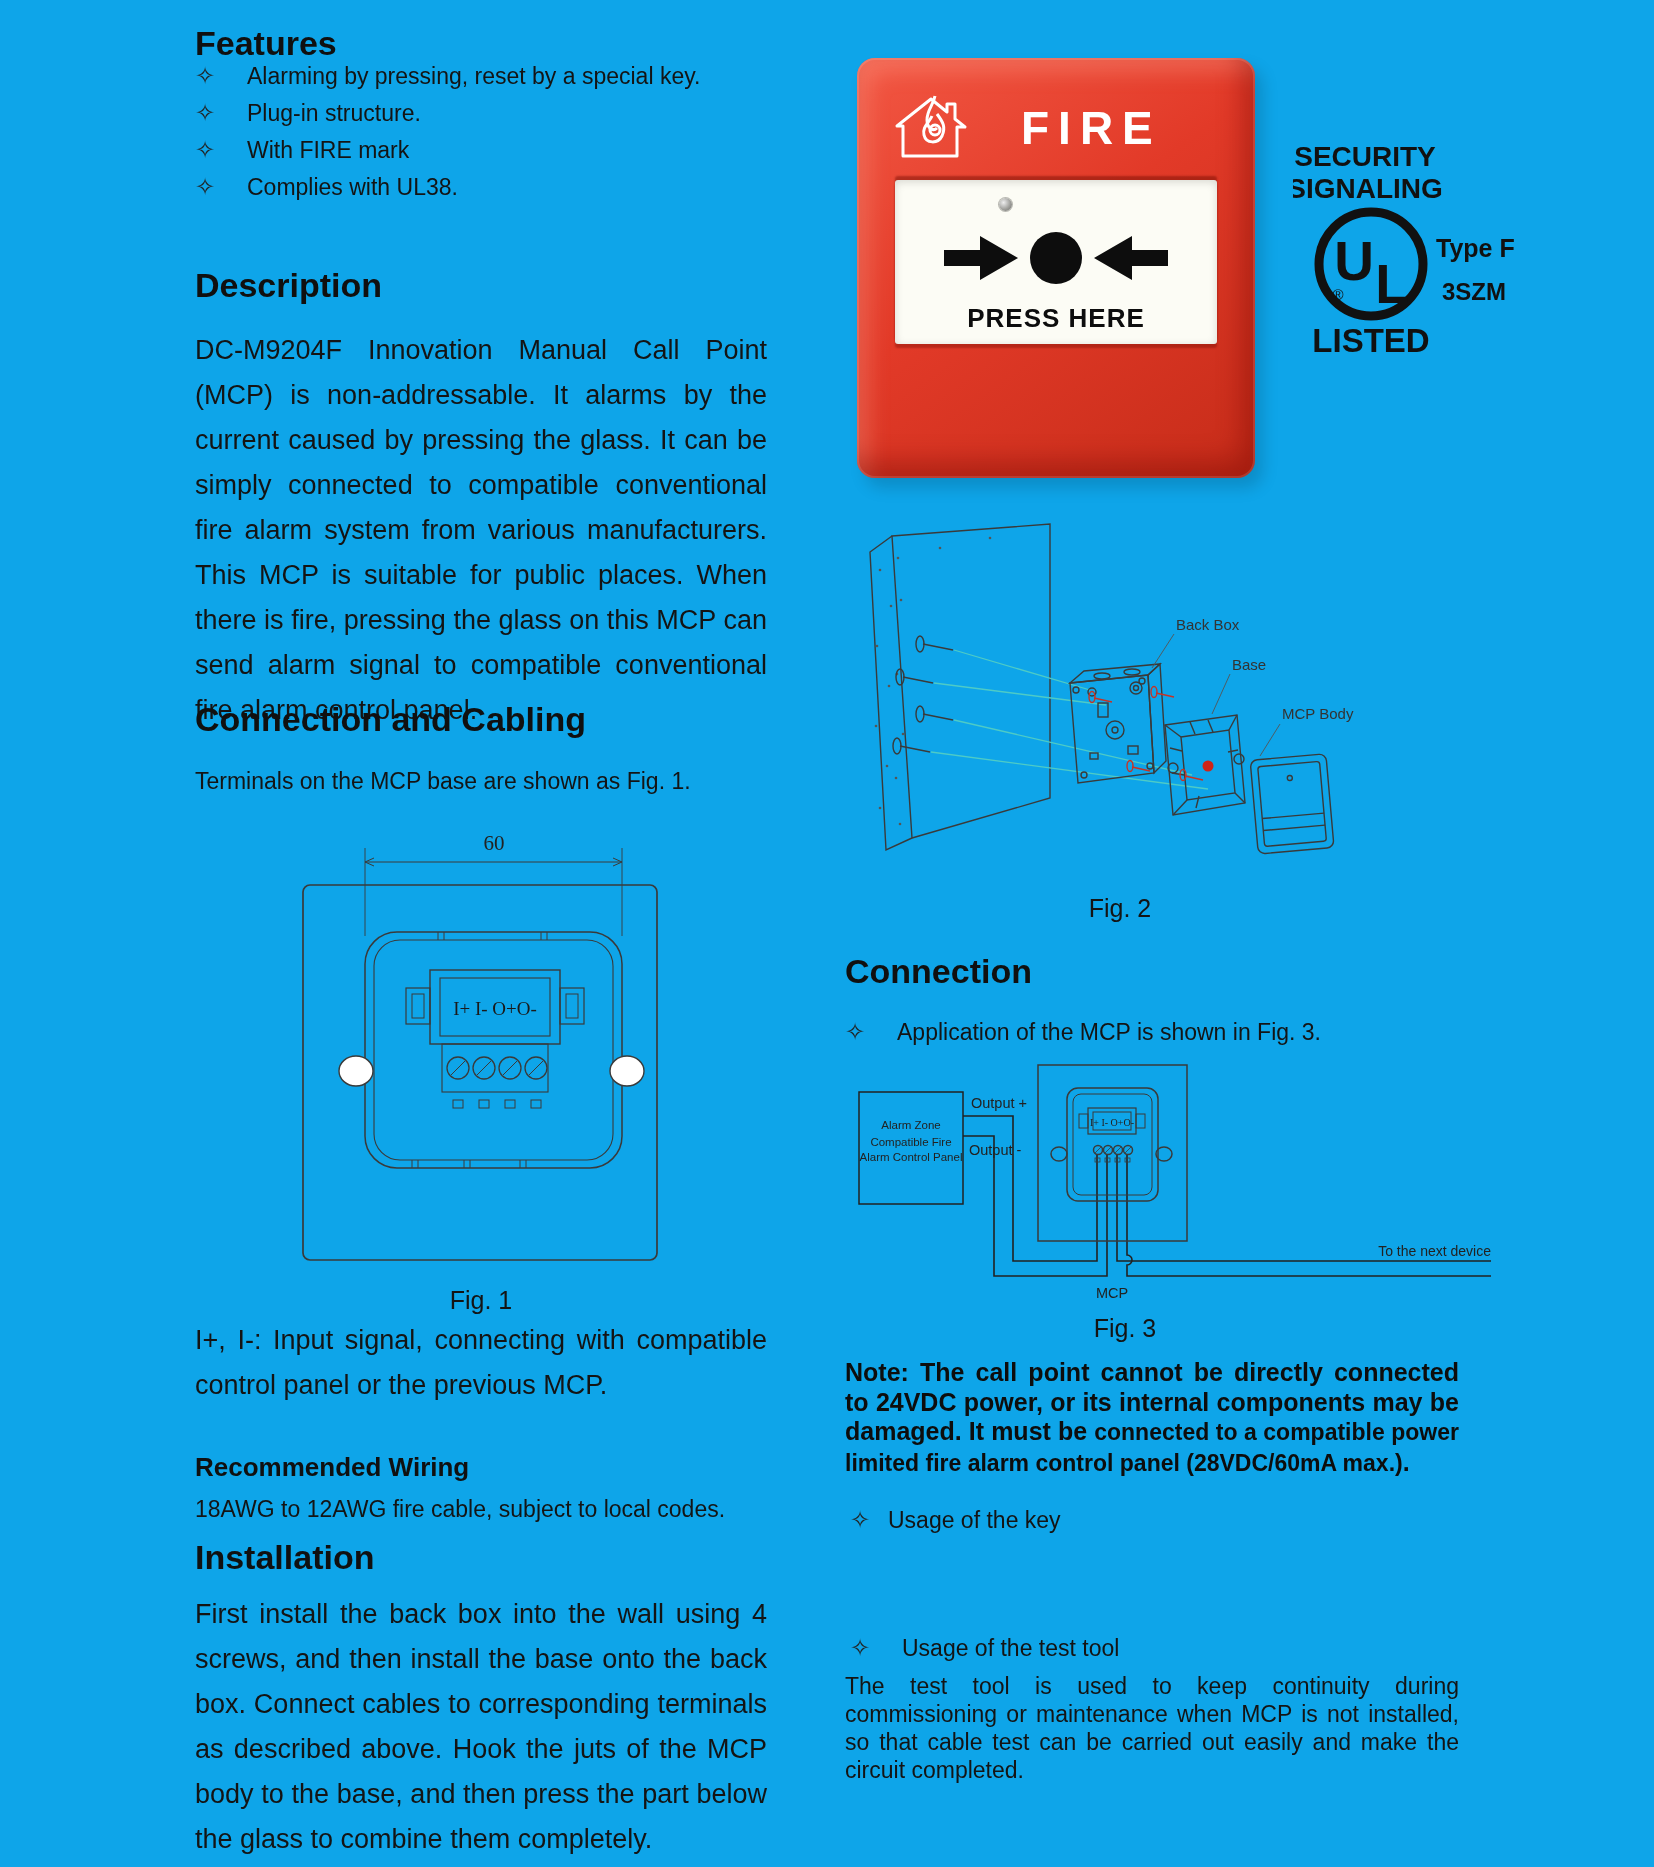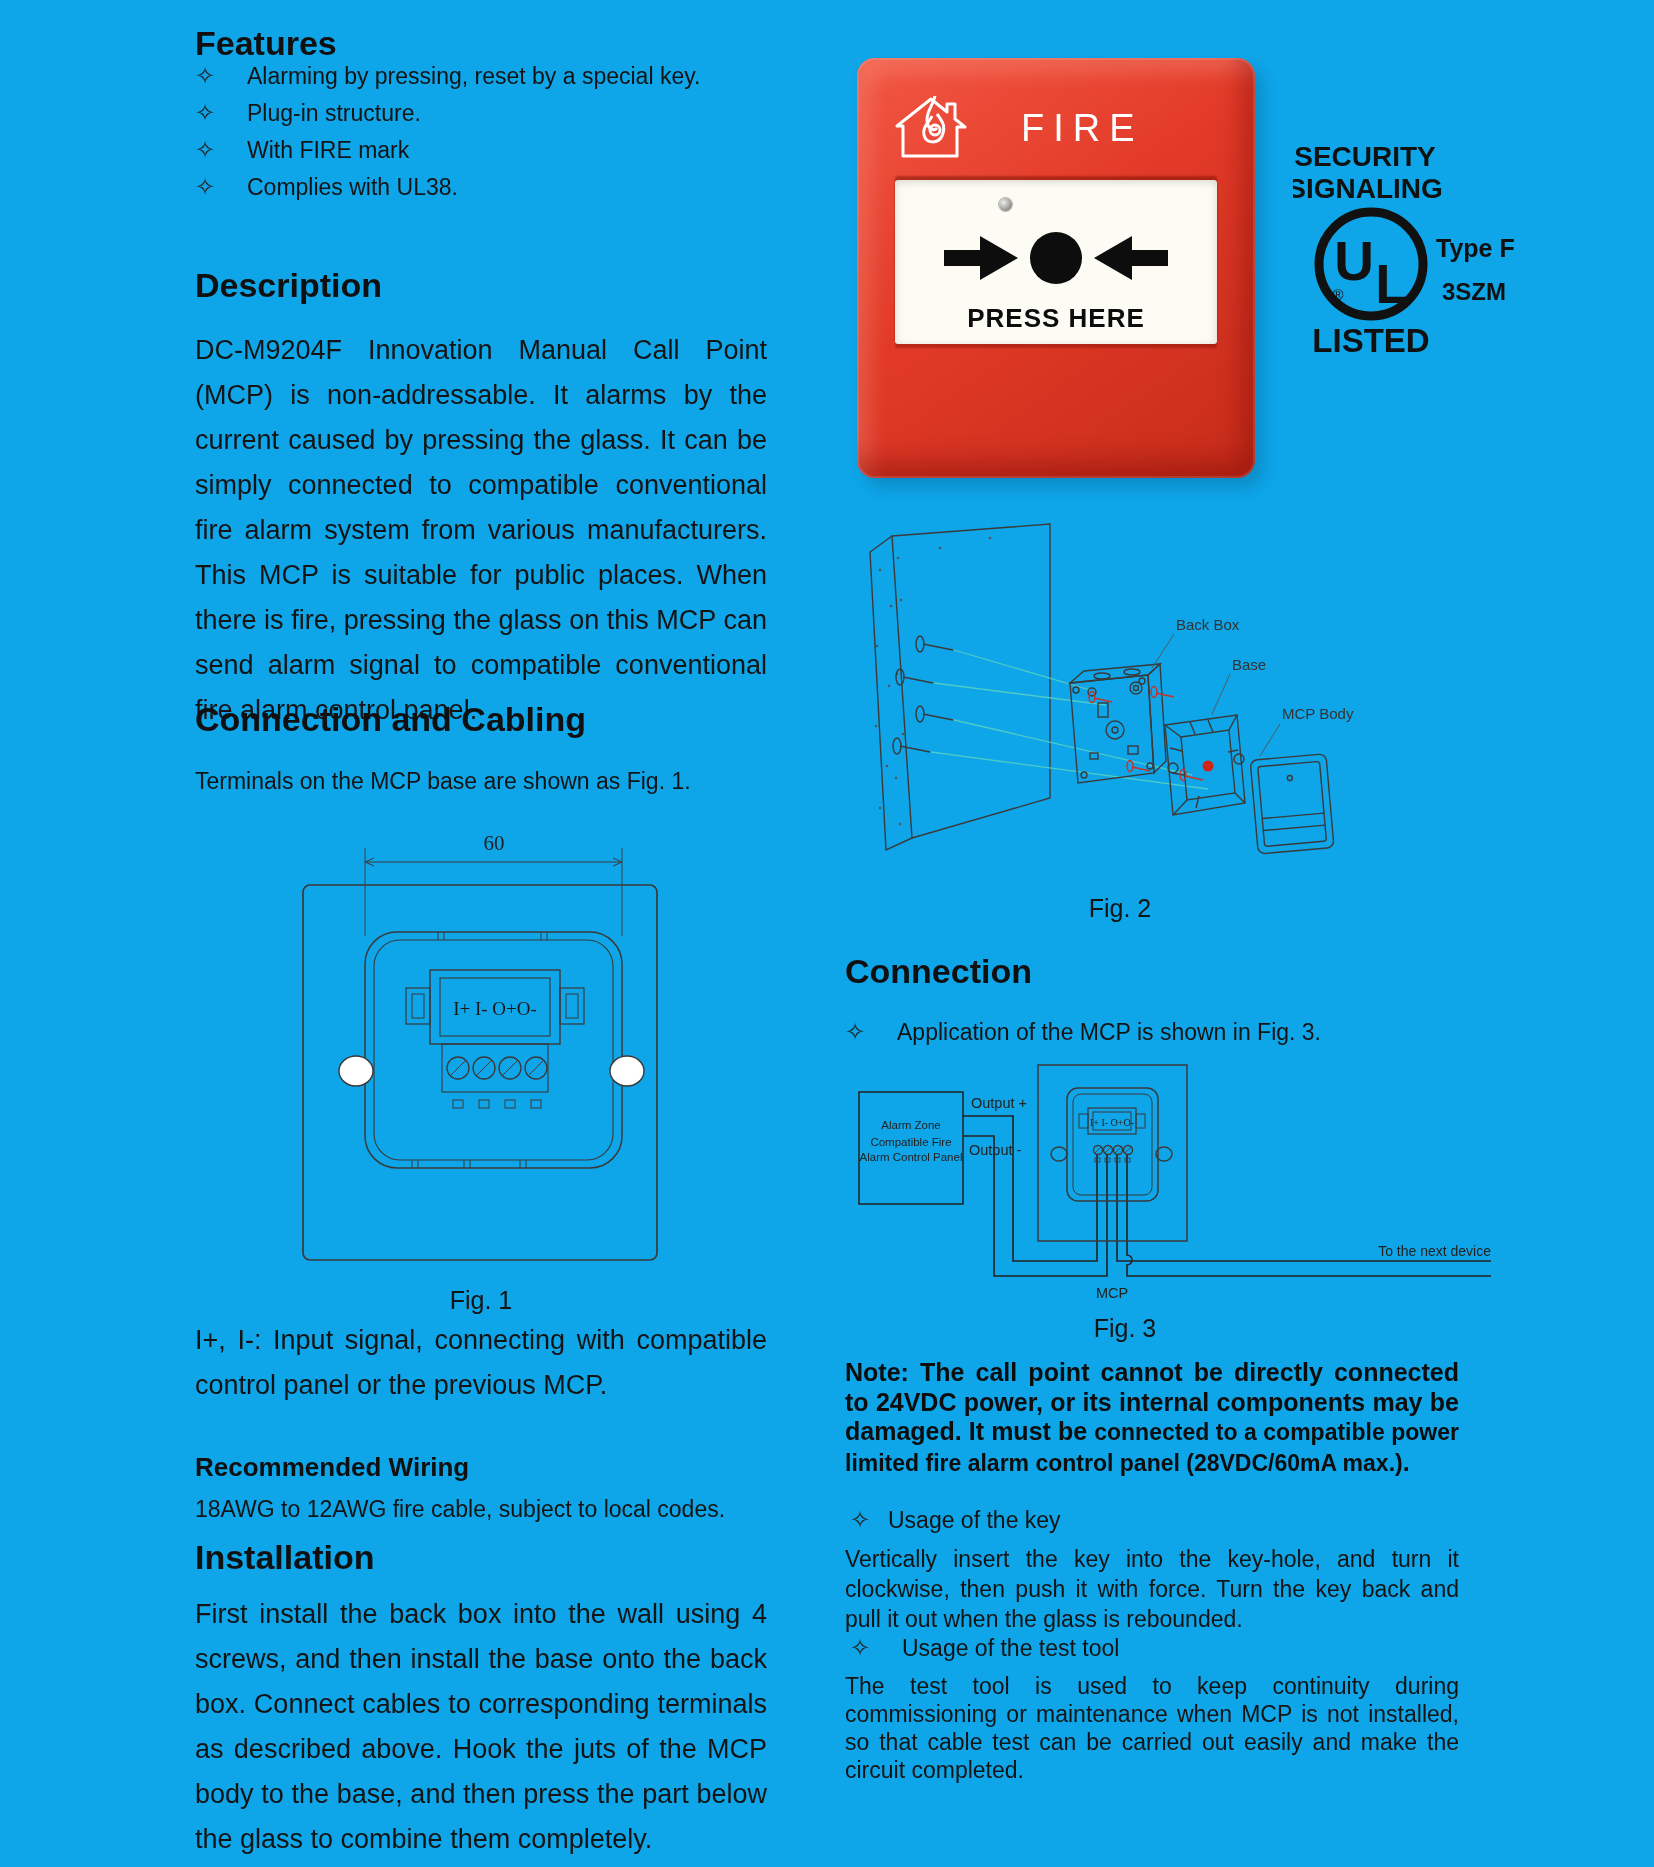--- a/index.html
+++ b/index.html
@@ -19,21 +19,21 @@
   
   .fire-box{position:absolute;inset:0;border-radius:18px;
     background:linear-gradient(145deg,#f briefly 0,#e13826);
     background:linear-gradient(145deg,#f25743 0%,#e23a28 45%,#c62c19 100%);
     box-shadow:inset 0 0 0 2px rgba(255,255,255,.12),
                inset -12px -16px 26px rgba(110,5,0,.38),
                inset 12px 14px 20px rgba(255,160,140,.35),
                8px 10px 16px rgba(0,0,0,.15);}
   .fire-band{position:absolute;left:36px;top:24px;right:36px;height:92px;
     display:flex;align-items:center;}
-  .fire-word{margin-left:52px;font-size:38px;letter-spacing:9px;color:#fff;font-weight:400;}
+  .fire-word{margin-left:52px;font-size:46px;letter-spacing:9px;color:#fff;font-weight:700;}
   .fire-panel{position:absolute;left:38px;top:122px;width:322px;height:164px;
     background:#fcfcf5;border-radius:3px;
     box-shadow:0 -4px 2px rgba(110,10,0,.45),0 4px 2px rgba(110,10,0,.35),inset 0 2px 8px rgba(0,0,0,.15);}
   .fire-led{position:absolute;left:104px;top:18px;width:13px;height:13px;border-radius:50%;
     background:radial-gradient(circle at 35% 35%,#eee 0%,#9a9a96 60%,#6e6e6a 100%);
     box-shadow:0 0 0 1px #b9b9b2;}
   .press-label{position:absolute;left:0;right:0;bottom:10px;text-align:center;
     font-size:26px;font-weight:bold;color:#0d0d0d;letter-spacing:1px;}
   svg text{font-family:"Liberation Sans",sans-serif;}
   svg .cad{fill:#333;}
@@ -336,21 +336,20 @@
   <div class="abs caption" style="left:845px;top:1314px;width:560px;">Fig. 3</div>
 
   <div class="abs note-block" style="left:845px;top:1358px;width:614px;">
     <span>Note: The call point cannot be directly connected to 24VDC power, or its internal components may be damaged.  It must be </span><span class="note-big">connected to a compatible power limited fire alarm control panel (28VDC/60mA max.)</span><span>.</span>
   </div>
 
   <div class="abs bullet-row" style="left:850px;top:1506px;width:610px;">
     <span class="bullet-glyph tight">✧</span>
     <span>Usage of the key</span>
   </div>
-  <div class="abs body-r" style="left:845px;top:1544px;width:614px;">Vertically insert the key into the key-hole, and turn it clockwise, then push it with force. Turn the key back and pull it out when the glass is rebounded.</div>
 
   <div class="abs bullet-row" style="left:850px;top:1634px;width:610px;">
     <span class="bullet-glyph">✧</span>
     <span>Usage of the test tool</span>
   </div>
   <div class="abs body-r" style="left:845px;top:1672px;width:614px;line-height:28px;">The test tool is used to keep continuity during commissioning or maintenance when MCP is not installed, so that cable test can be carried out easily and make the circuit completed.</div>
 
 </div>
 
 </body></html>

